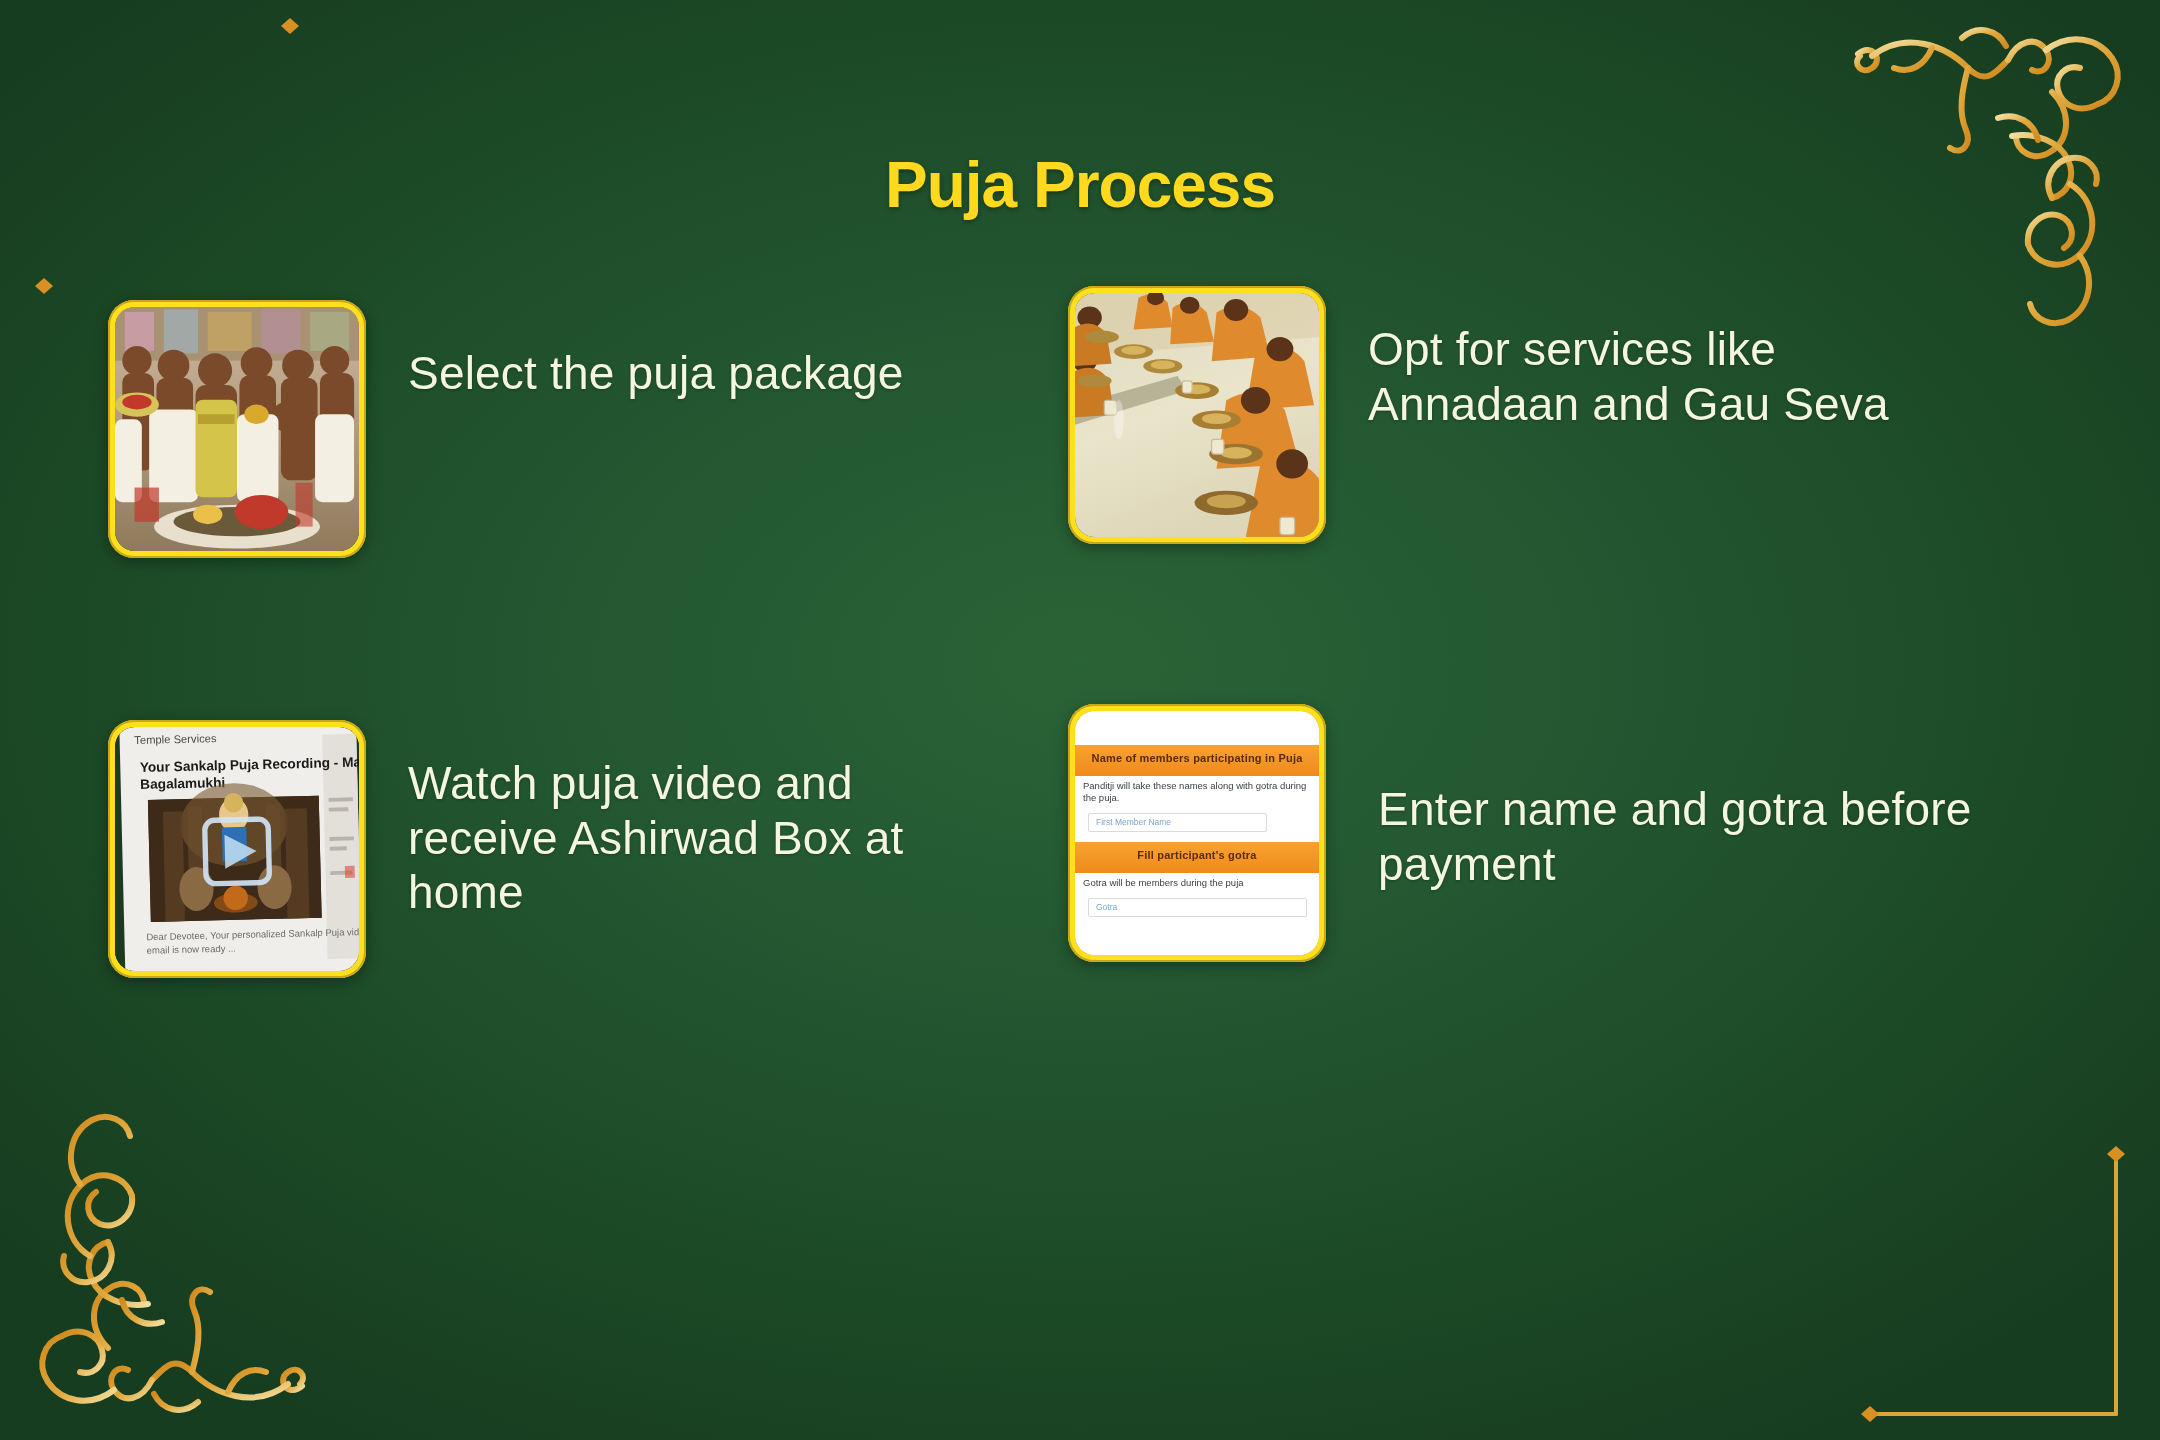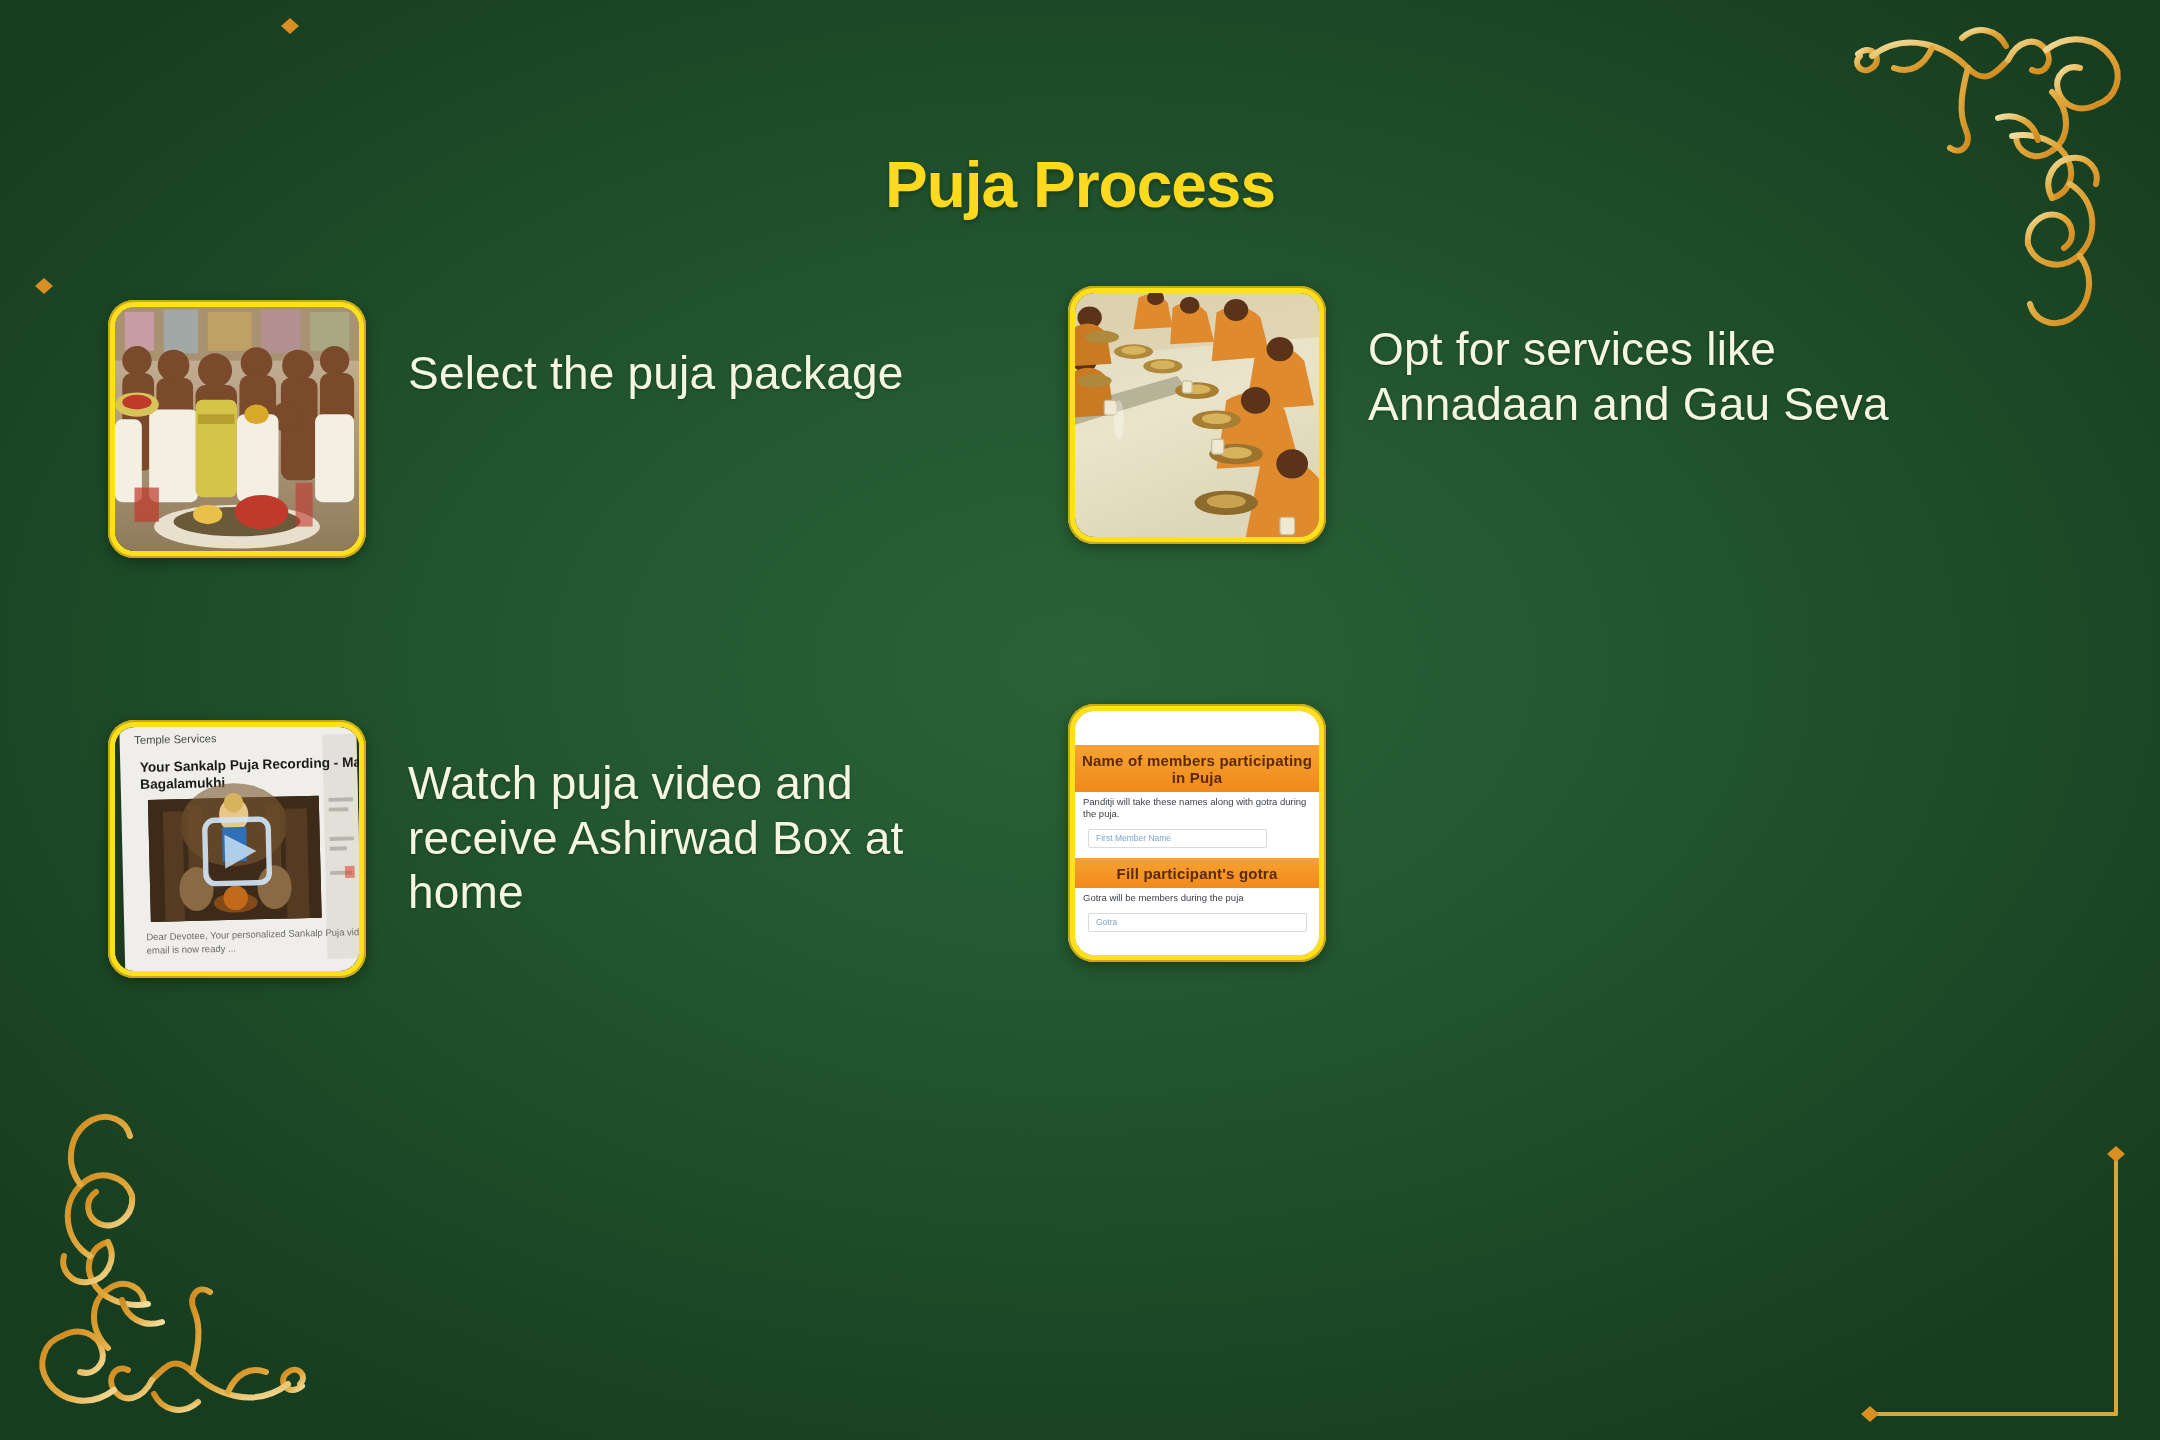--- a/index.html
+++ b/index.html
@@ -86,24 +86,24 @@
   .form-mini {
     position:absolute; inset:0;
     background:#ffffff;
     font-family:"Liberation Sans", sans-serif;
     display:flex; flex-direction:column;
   }
   .fm-pad-top { height:34px; background:#fff; }
   .fm-bar {
     background:linear-gradient(#f7a233,#f08a1b);
     color:#5a2b00;
-    font-size:15px;
+    font-size:11px;
     font-weight:bold;
     text-align:center;
-    padding:7px 4px 6px;
+    padding:7px 4px 12px;
     letter-spacing:.2px;
   }
   .fm-body { background:#fff; padding:4px 8px 10px; }
   .fm-note { font-size:9.5px; color:#3a3f45; margin-bottom:9px; line-height:1.25; }
   .fm-input {
     border:1px solid #d6dbe0;
     border-radius:2px;
     height:19px;
     display:flex; align-items:center;
     padding-left:7px;
@@ -388,15 +388,16 @@
           </div>
           <div class="fm-bar">Fill participant's gotra</div>
           <div class="fm-body">
             <div class="fm-note">Gotra will be members during the puja</div>
             <div class="fm-input wide">Gotra</div>
           </div>
           <div class="fm-tail"></div>
         </div>
       </div>
     </div>
+    <div class="step-text">Enter name and gotra before payment</div>
   </div>
 
 </div>
 
 </body></html>

